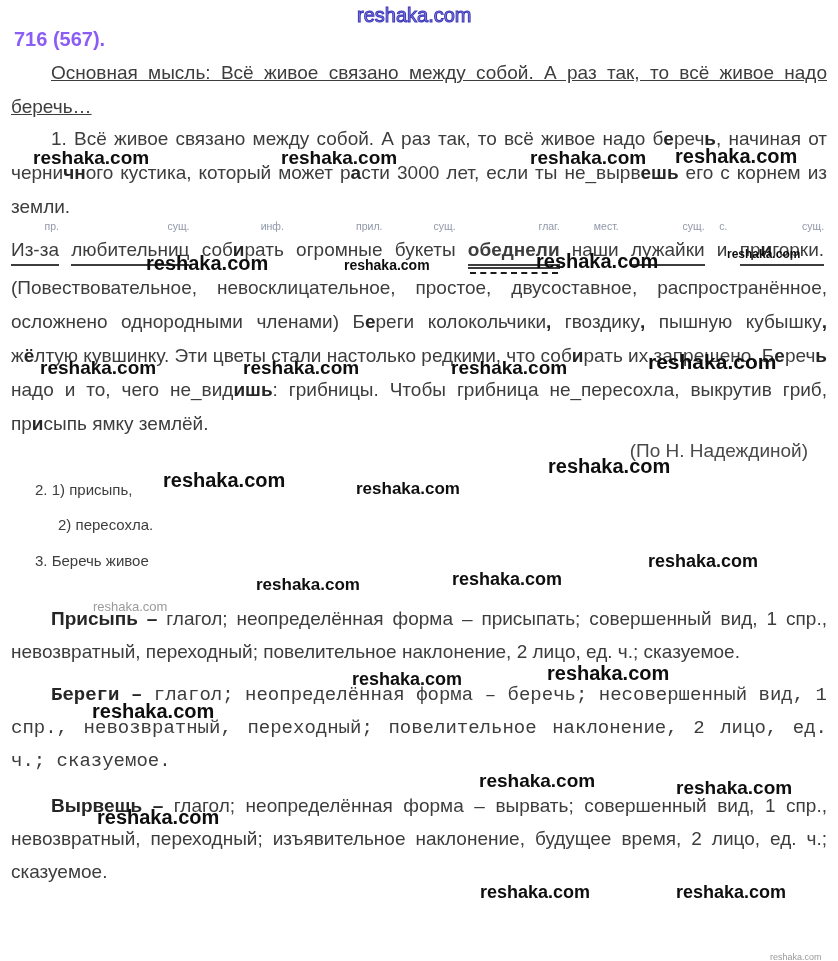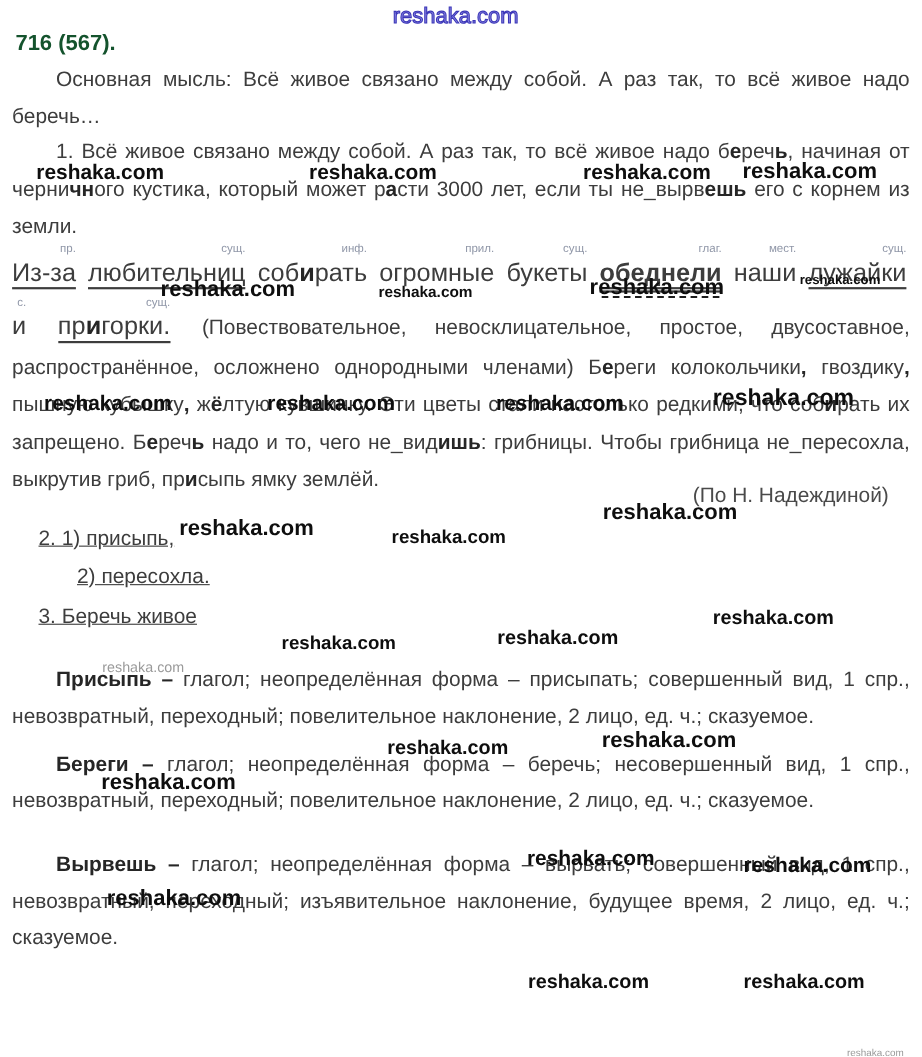--- a/index.html
+++ b/index.html
@@ -3,48 +3,48 @@
 <meta charset="utf-8">
 <style>
   html,body{margin:0;padding:0;background:#ffffff;}
   #page{
     position:relative;width:838px;height:961px;background:#fff;overflow:hidden;
     font-family:"Liberation Sans","DejaVu Sans",sans-serif;color:#3d3d3d;
   }
   .blk{position:absolute;left:11px;right:11px;}
   .txt{margin:0;font-size:19px;line-height:34px;text-align:justify;}
   .ind{text-indent:40px;}
-  #title{position:absolute;left:14px;top:28px;font-size:20px;font-weight:700;color:#14532d;}
+  #title{position:absolute;left:14px;top:28px;font-size:20px;font-weight:700;color:#8b5cf6;}
   .bseg{font-weight:700;color:#262626;}
   
   .tok{display:inline-block;text-align:right;vertical-align:baseline;margin:0 3px 2px 0;}
   .tok .lbl{display:block;font-size:10.5px;line-height:13px;color:#9097a8;font-weight:400;text-indent:0;}
-  .tok .w{display:inline-block;font-size:23px;line-height:28px;position:relative;}
+  .tok .w{display:inline-block;font-size:19px;line-height:28px;position:relative;}
   .u-solid .w{border-bottom:2px solid #3d3d3d;}
   .u-wavy .w{text-decoration-style:wavy;text-decoration-color:#3d3d3d;text-decoration-thickness:1.5px;text-underline-offset:5px;}
   .u-double .w{border-bottom:5px double #3d3d3d;font-weight:bold;}
   .u-double .w::after{content:"";position:absolute;left:2px;right:2px;bottom:-10px;border-bottom:2px dashed #1c1c1c;}
   .u-none .w{}
   #byline{position:absolute;right:30px;top:440px;font-size:19px;color:#4a4a4a;}
-  .listline{font-size:19px;line-height:35px;text-align:left;text-decoration:underline;}
+  .listline{font-size:15px;line-height:35px;text-align:left;}
   .ind1{margin-left:24px;}
-  .ind2{margin-left:59px;}
+  .ind2{margin-left:47px;}
   
   .wm{position:absolute;font-weight:700;color:#0e0e0e;white-space:nowrap;z-index:5;}
   .wm.outline{font-weight:400;color:#8a86e0;-webkit-text-stroke:1px #3b36b8;}
   .wm.light{font-weight:400;color:#9a9a9a;}
 </style>
 </head>
 <body>
 
 <div id="page">
 
   <div id="title">716 (567).</div>
 
-  <div class="blk" style="top:56px;">
+  <div class="blk" style="top:56px;text-decoration:underline;">
     <p class="txt ind">Основная мысль: Всё живое связано между собой. А раз так, то всё живое надо беречь…</p>
   </div>
 
   <div class="blk" style="top:122px;">
     <p class="txt ind">1. Всё живое связано между собой. А раз так, то всё живое надо б<b class="bseg">е</b>реч<b class="bseg">ь</b>, начиная от черни<b class="bseg">чн</b>ого кустика, который может р<b class="bseg">а</b>сти 3000 лет, если ты не_вырв<b class="bseg">ешь</b> его с корнем из земли.</p>
   </div>
 
   <div class="blk" style="top:220px;">
     <p class="txt"><span><span class="tok u-solid"><span class="lbl">пр.</span><span class="w">Из-за</span></span> <span class="tok u-solid"><span class="lbl">сущ.</span><span class="w">любительниц</span></span> <span class="tok u-wavy"><span class="lbl">инф.</span><span class="w">соб<b class="bseg">и</b>рать</span></span> <span class="tok u-wavy"><span class="lbl">прил.</span><span class="w">огромные</span></span> <span class="tok u-wavy"><span class="lbl">сущ.</span><span class="w">букеты</span></span> <span class="tok u-double"><span class="lbl">глаг.</span><span class="w">обеднели</span></span> <span class="tok u-wavy"><span class="lbl">мест.</span><span class="w">наши</span></span> <span class="tok u-solid"><span class="lbl">сущ.</span><span class="w">лужайки</span></span> <span class="tok u-none"><span class="lbl">с.</span><span class="w">и</span></span> <span class="tok u-solid"><span class="lbl">сущ.</span><span class="w">пр<b class="bseg">и</b>горки.</span></span> </span> <span>(Повествовательное, невосклицательное, простое, двусоставное, распространённое, осложнено однородными членами) Б<b class="bseg">е</b>реги колокольчики<b class="bseg">,</b> гвоздику<b class="bseg">,</b> пышную кубышку<b class="bseg">,</b> ж<b class="bseg">ё</b>лтую кувшинку. Эти цветы стали настолько редкими, что соб<b class="bseg">и</b>рать их запрещено. Б<b class="bseg">е</b>реч<b class="bseg">ь</b> надо и то, чего не_вид<b class="bseg">ишь</b>: грибницы. Чтобы грибница не_пересохла, выкрутив гриб, пр<b class="bseg">и</b>сыпь ямку землёй.</span></p>
   </div>
@@ -55,21 +55,21 @@
       <div class="listline ind1">2. 1) присыпь,</div>
       <div class="listline ind2">2) пересохла.</div>
     </div>
 
   <div class="blk" style="top:543px;">
       <div class="listline ind1">3. Беречь живое</div>
     </div>
 
   <div class="blk" style="top:602px;">
       <p class="txt ind" style="line-height: 33px; margin-bottom: 11px;"><b class="bseg">Присыпь –</b> глагол; неопределённая форма – присыпать; совершенный вид, 1 спр., невозвратный, переходный; повелительное наклонение, 2 лицо, ед. ч.; сказуемое.</p>
-      <p class="txt ind" style="line-height: 33px; margin-bottom: 25px;"><b class="bseg">Береги –</b> глагол; неопределённая форма – беречь; несовершенный вид, 1 спр., невозвратный, переходный; повелительное наклонение, 2 лицо, ед. ч.; сказуемое.</p>
+      <p class="txt ind" style="line-height: 33px; margin-bottom: 11px; font-family: Liberation Mono, monospace;"><b class="bseg">Береги –</b> глагол; неопределённая форма – беречь; несовершенный вид, 1 спр., невозвратный, переходный; повелительное наклонение, 2 лицо, ед. ч.; сказуемое.</p>
       <p class="txt ind" style="line-height: 33px; margin-bottom: 11px;"><b class="bseg">Вырвешь –</b> глагол; неопределённая форма – вырвать; совершенный вид, 1 спр., невозвратный, переходный; изъявительное наклонение, будущее время, 2 лицо, ед. ч.; сказуемое.</p>
     </div>
 
   <div>
       <span class="wm outline" style="left: 357px; top: 4px; font-size: 20px;">reshaka.com</span>
       <span class="wm" style="left: 33px; top: 147px; font-size: 19px;">reshaka.com</span>
       <span class="wm" style="left: 281px; top: 147px; font-size: 19px;">reshaka.com</span>
       <span class="wm" style="left: 530px; top: 147px; font-size: 19px;">reshaka.com</span>
       <span class="wm" style="left: 675px; top: 145px; font-size: 20px;">reshaka.com</span>
       <span class="wm" style="left: 146px; top: 252px; font-size: 20px;">reshaka.com</span>

